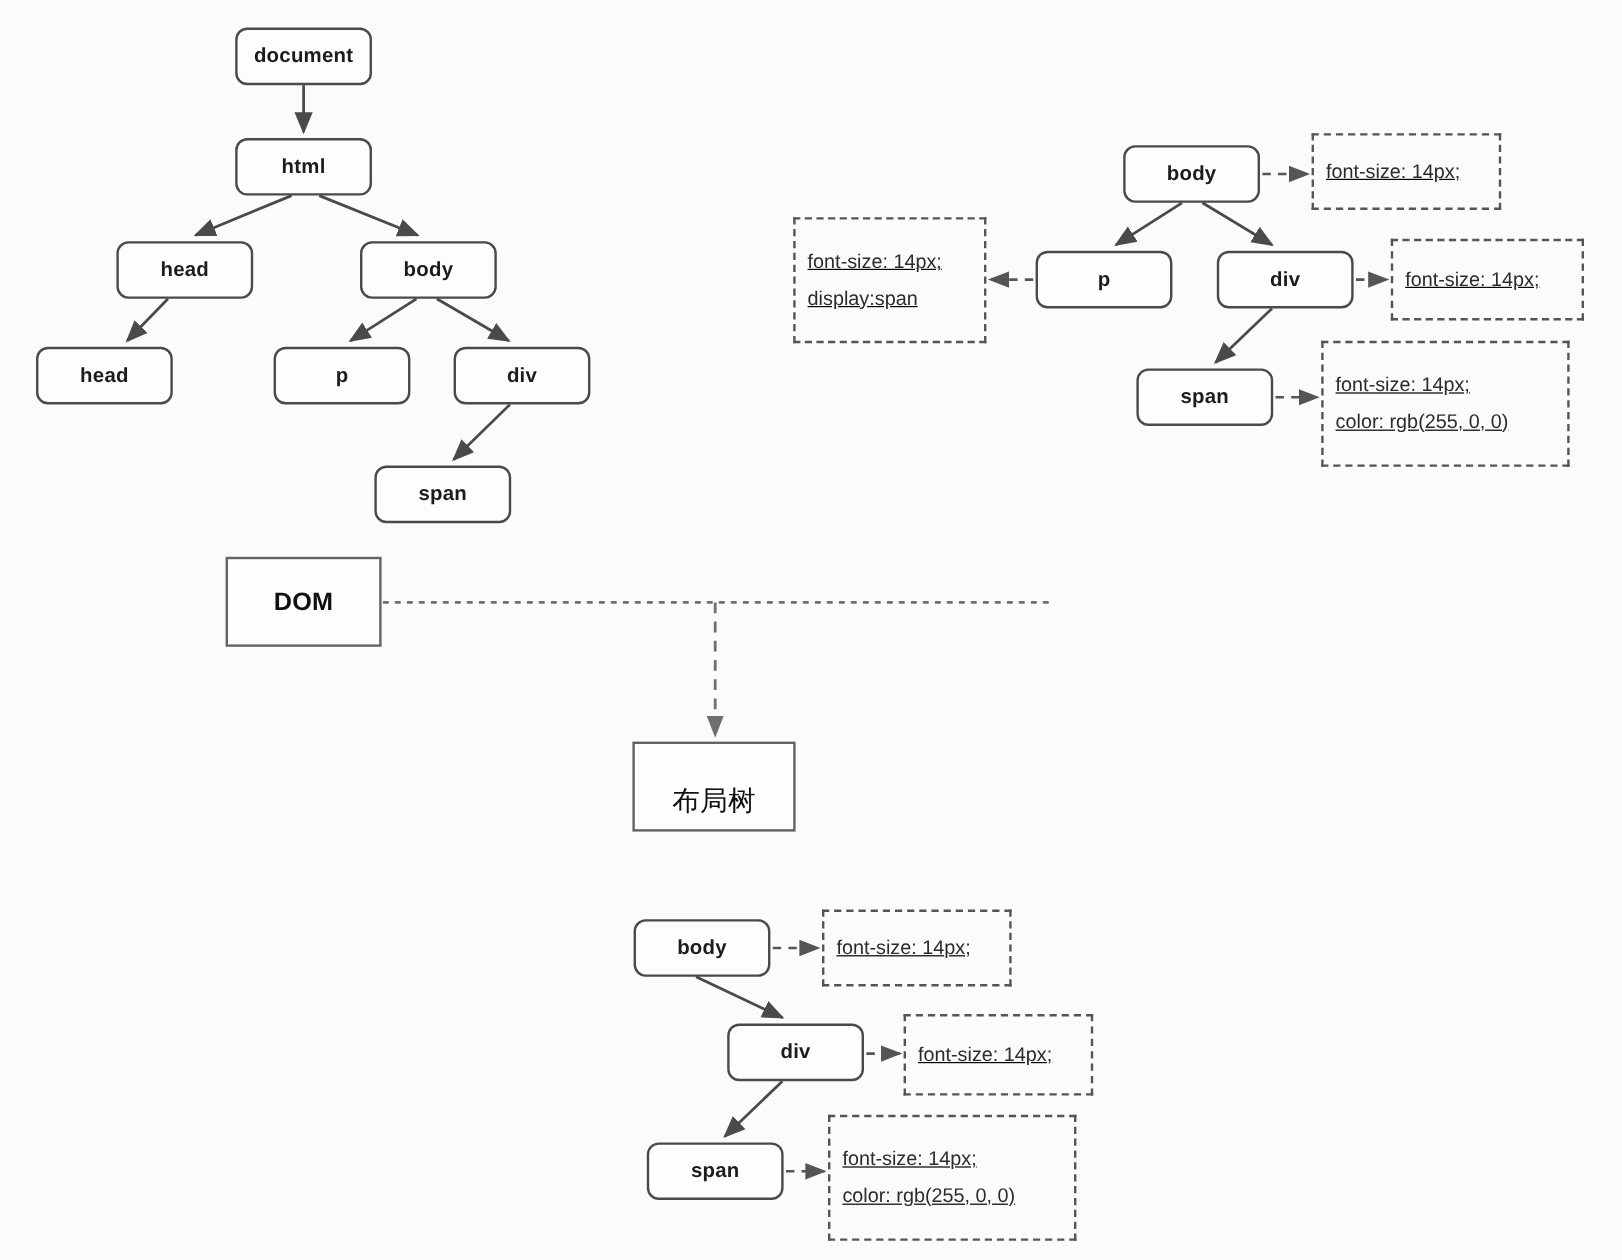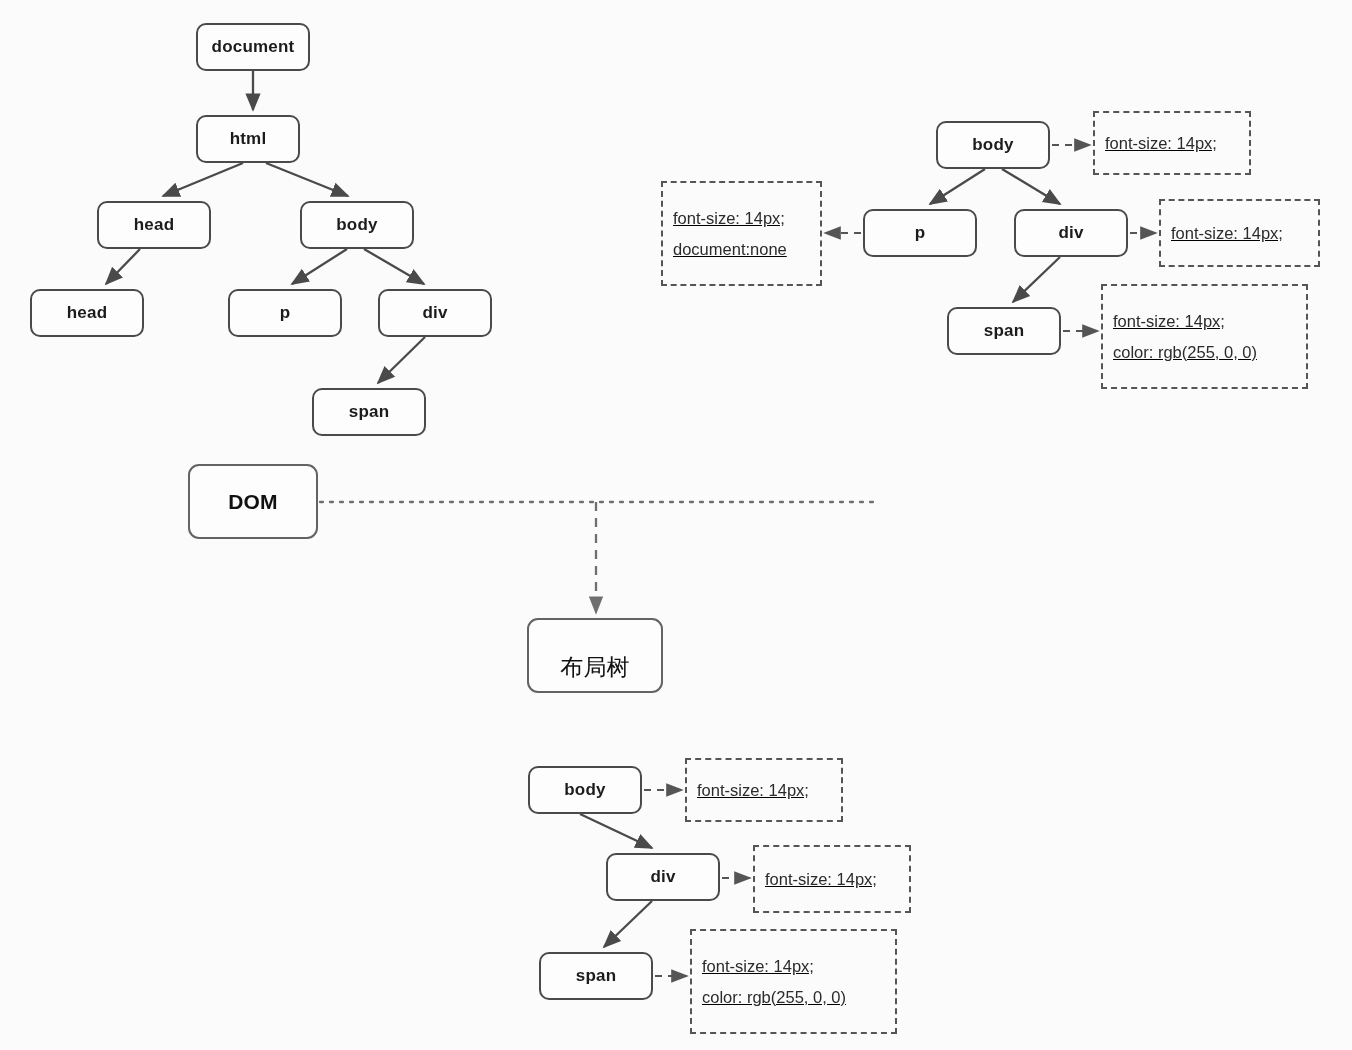--- a/index.html
+++ b/index.html
@@ -35,21 +35,21 @@
     border-radius: 10px;
     display: flex;
     align-items: center;
     justify-content: center;
     font-weight: bold;
     font-size: 17px;
     color: #1c1c1c;
     letter-spacing: 0.2px;
   }
   .node.square {
-    border-radius: 11px;
+    border-radius: 0;
     border-width: 2.4px;
     border-color: #636363;
   }
   .node.square .lbl {
     font-size: 21px;
     font-weight: bold;
     color: #111;
   }
   .node.square.cjk .lbl {
     font-size: 23px;
@@ -129,21 +129,21 @@
 
     <g fill="none">
       <line x1="320" y1="502" x2="877" y2="502" stroke="#6f6f6f" stroke-width="2.3" stroke-dasharray="3,7" stroke-linecap="round"></line>
       <line x1="596" y1="502" x2="596" y2="613" stroke="#6f6f6f" stroke-width="2.3" stroke-dasharray="9,7" marker-end="url(#ahg)"></line>
     </g>
   </svg>
 
   <div class="node" style="left:196px;top:23px;width:114px;height:48px;">
     <span class="lbl">document</span>
   </div>
-  <div class="node" style="left:196px;top:115px;width:104px;height:48px;">
+  <div class="node" style="left:196px;top:115px;width:114px;height:48px;">
     <span class="lbl">html</span>
   </div>
   <div class="node" style="left:97px;top:201px;width:114px;height:48px;">
     <span class="lbl">head</span>
   </div>
   <div class="node" style="left:300px;top:201px;width:114px;height:48px;">
     <span class="lbl">body</span>
   </div>
   <div class="node" style="left:30px;top:289px;width:114px;height:48px;">
     <span class="lbl">head</span>
@@ -169,21 +169,21 @@
   </div>
   <div class="node" style="left:947px;top:307px;width:114px;height:48px;">
     <span class="lbl">span</span>
   </div>
 
   <div class="stylebox" style="left:1093px;top:111px;width:158px;height:64px;">
     <div class="line">font-size: 14px;</div>
   </div>
   <div class="stylebox" style="left:661px;top:181px;width:161px;height:105px;">
     <div class="line">font-size: 14px;</div>
-    <div class="line">document:none</div>
+    <div class="line">display:span</div>
   </div>
   <div class="stylebox" style="left:1159px;top:199px;width:161px;height:68px;">
     <div class="line">font-size: 14px;</div>
   </div>
   <div class="stylebox" style="left:1101px;top:284px;width:207px;height:105px;">
     <div class="line">font-size: 14px;</div>
     <div class="line">color: rgb(255, 0, 0)</div>
   </div>
 
   <div class="node square" style="left:188px;top:464px;width:130px;height:75px;">

